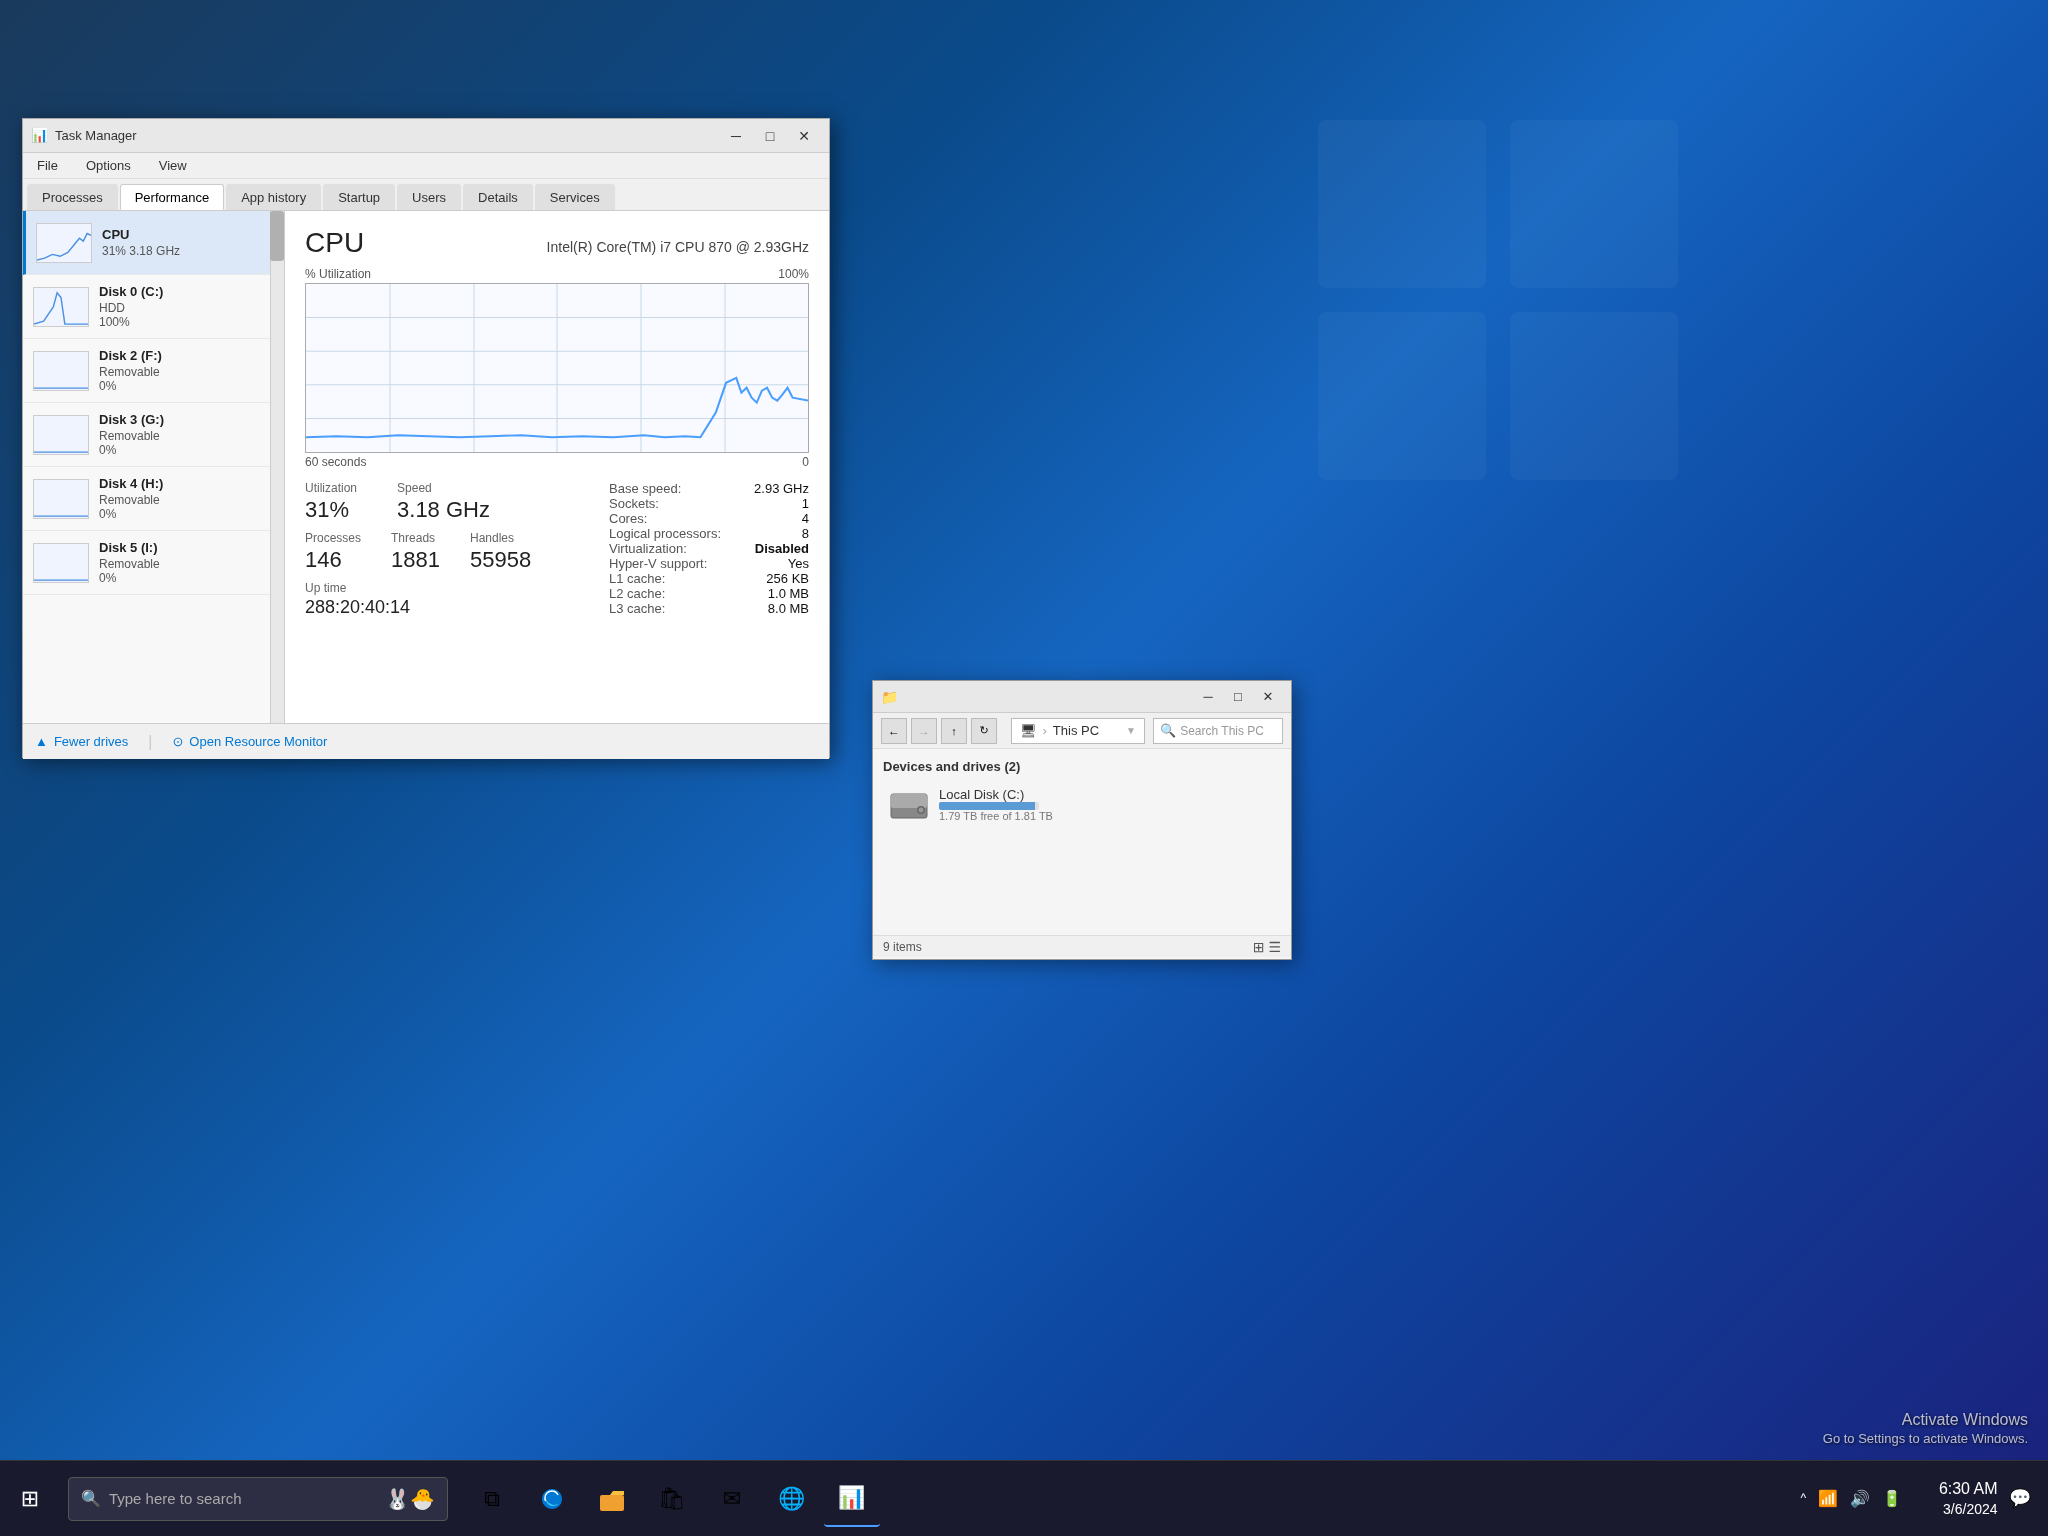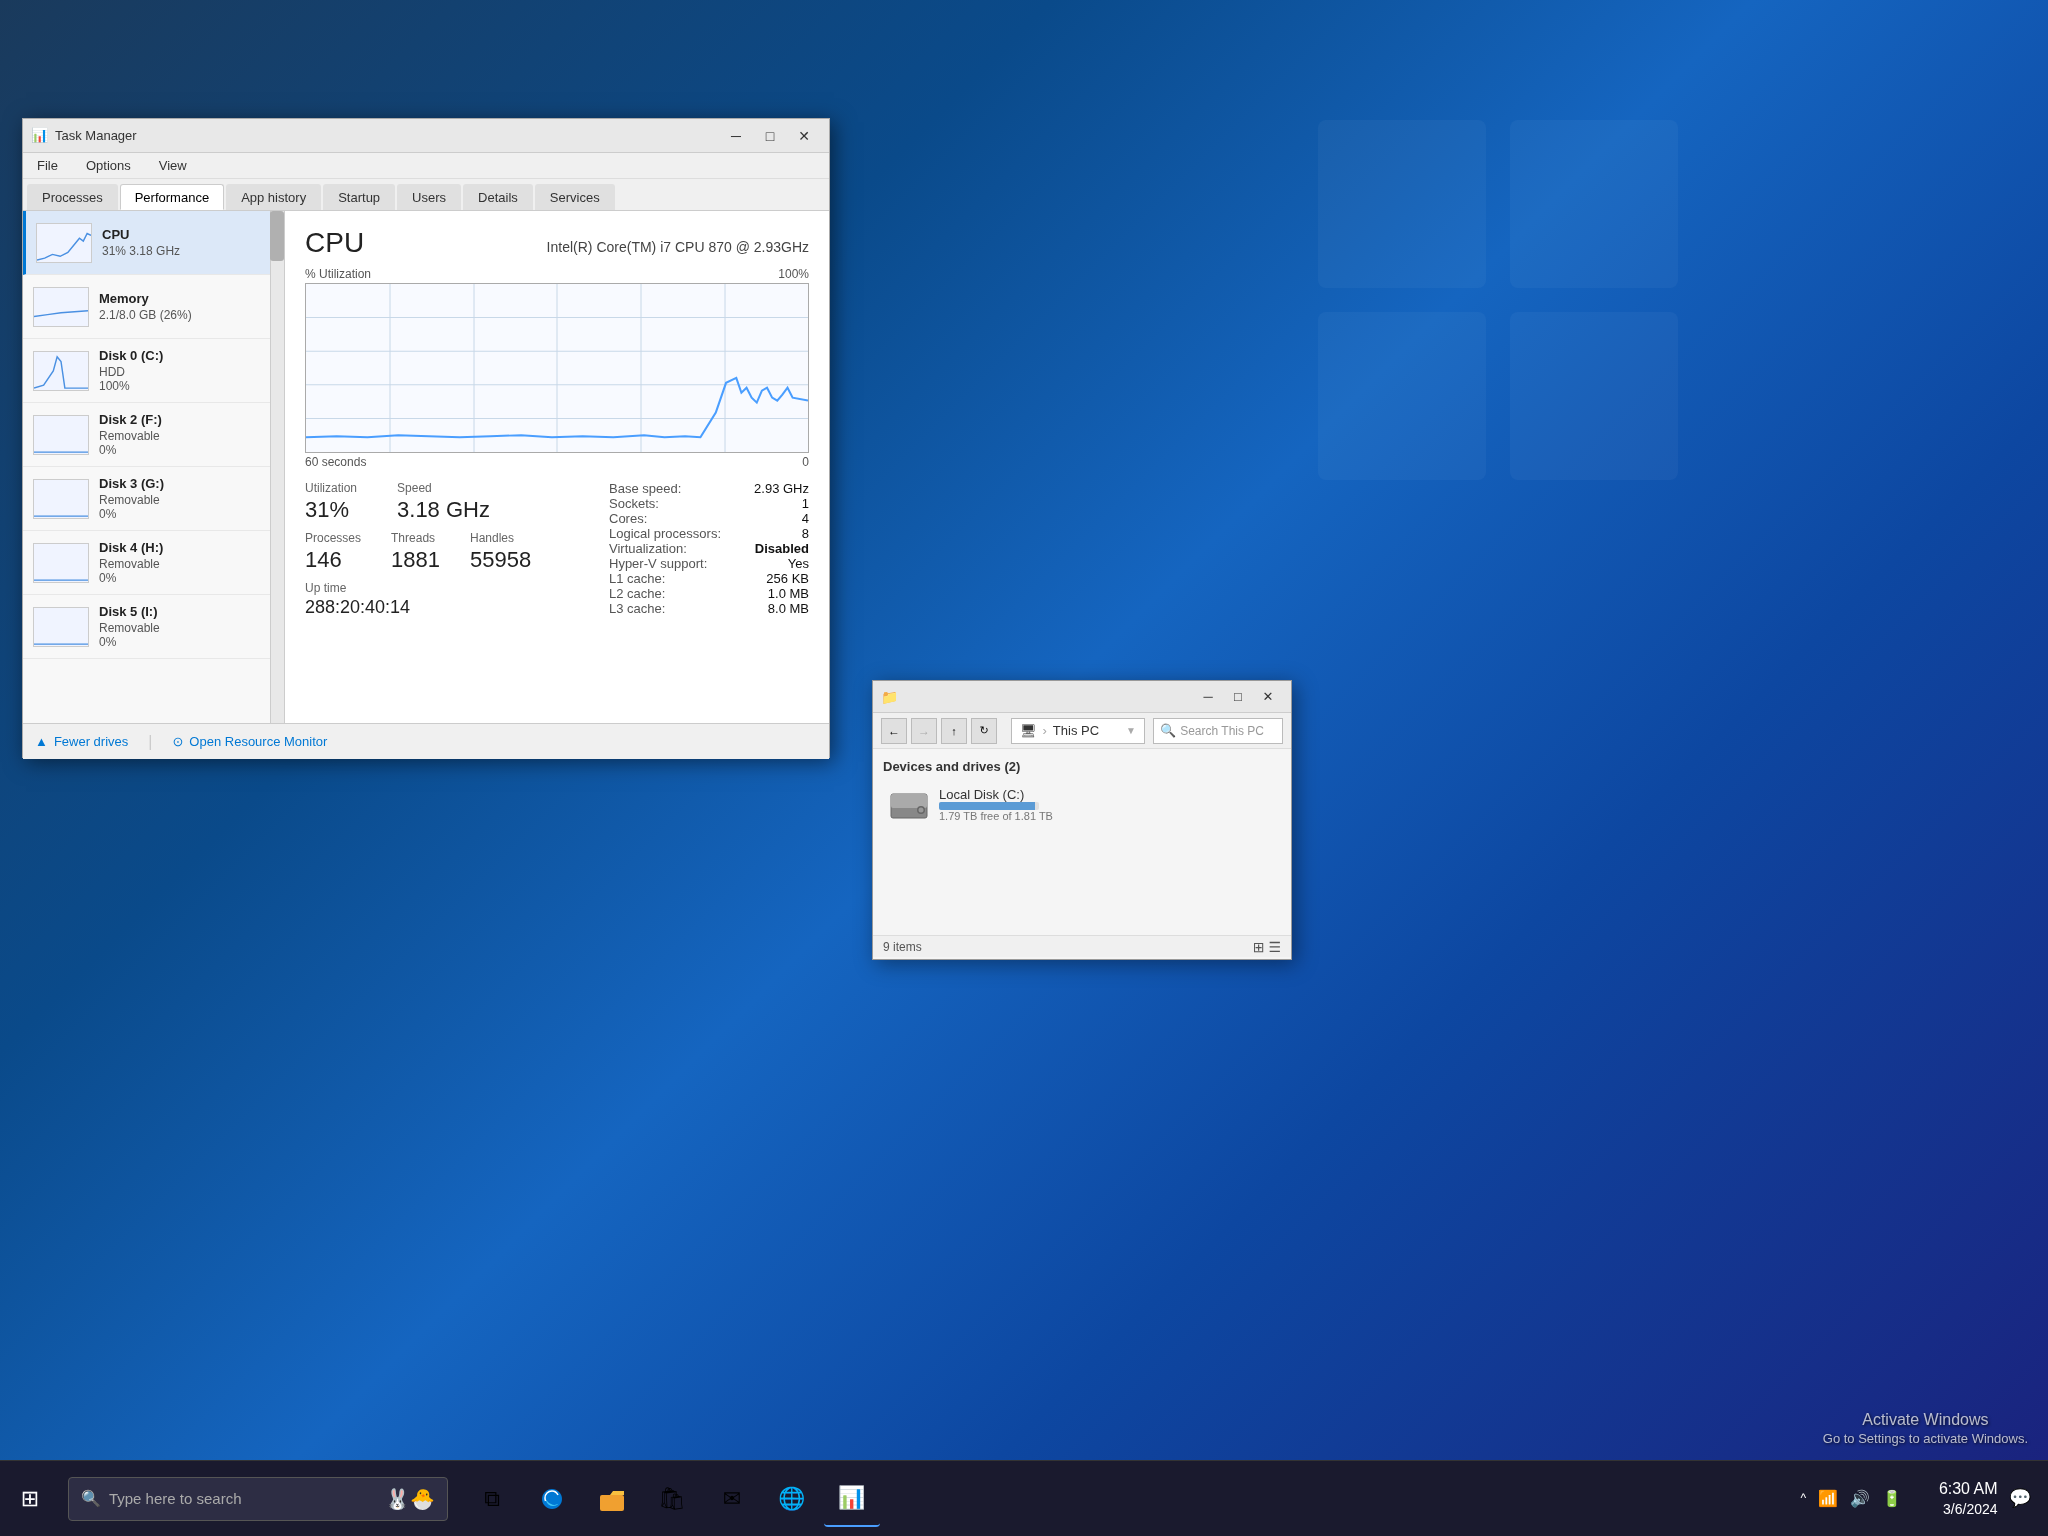--- a/index.html
+++ b/index.html
@@ -465,21 +465,21 @@
     .qa-pin { margin-left: auto; color: #aaa; font-size: 12px; }
 
     
     .activate-watermark {
       position: absolute;
       bottom: 90px;
       right: 20px;
       color: rgba(255,255,255,0.7);
       font-size: 15px;
       text-shadow: 1px 1px 3px rgba(0,0,0,0.8);
-      text-align: center;
+      text-align: right;
       margin-top: 32px;
     }
     .activate-watermark .line1 { font-size: 16px; font-weight: 500; }
     .activate-watermark .line2 { font-size: 13px; margin-top: 2px; }
 
     
     .sidebar-scroll-indicator {
       position: absolute;
       right: 0;
       top: 0;
@@ -549,32 +549,20 @@
             <rect width="56" height="40" fill="#f0f4ff"></rect>
             <polyline points="0,38 8,36 16,32 24,34 32,30 40,20 44,15 48,18 52,10 56,12" fill="none" stroke="#4a90e2" stroke-width="1.5"></polyline>
           </svg>
         </div>
         <div class="sidebar-info">
           <div class="sidebar-name">CPU</div>
           <div class="sidebar-detail">31% 3.18 GHz</div>
         </div>
       </div>
 
-      <div class="sidebar-item">
-        <div class="sidebar-graph">
-          <svg viewBox="0 0 56 40" preserveAspectRatio="none">
-            <rect width="56" height="40" fill="#f0f4ff"></rect>
-            <polyline points="0,30 14,28 28,26 42,25 56,24" fill="none" stroke="#4a90e2" stroke-width="1.5"></polyline>
-          </svg>
-        </div>
-        <div class="sidebar-info">
-          <div class="sidebar-name">Memory</div>
-          <div class="sidebar-detail">2.1/8.0 GB (26%)</div>
-        </div>
-      </div>
 
       <div class="sidebar-item">
         <div class="sidebar-graph">
           <svg viewBox="0 0 56 40" preserveAspectRatio="none">
             <rect width="56" height="40" fill="#f0f4ff"></rect>
             <polyline points="0,38 10,35 20,20 24,5 28,10 32,38 56,38" fill="none" stroke="#4a90e2" stroke-width="1.5"></polyline>
           </svg>
         </div>
         <div class="sidebar-info">
           <div class="sidebar-name">Disk 0 (C:)</div>

